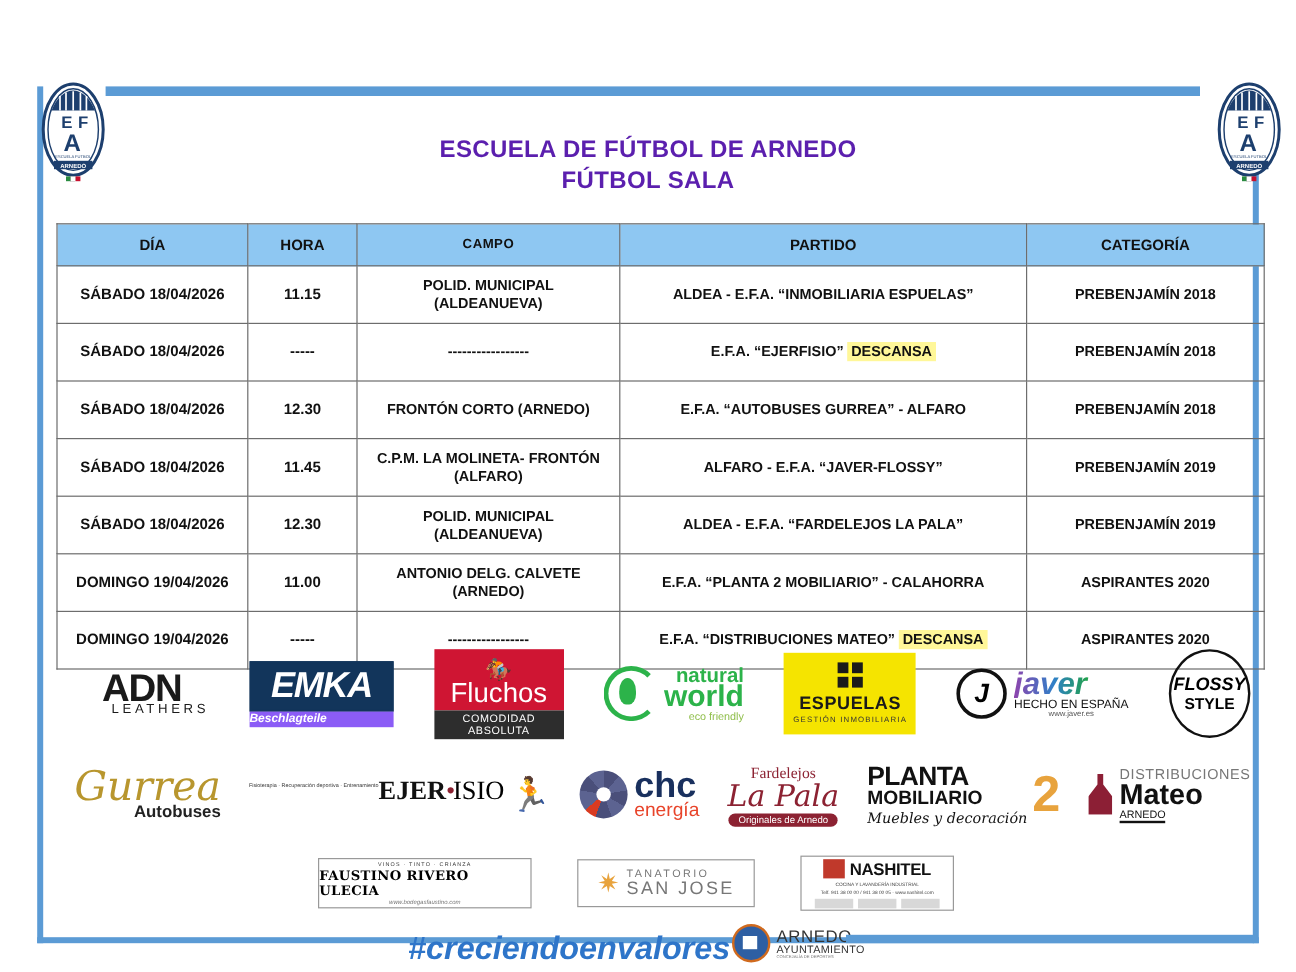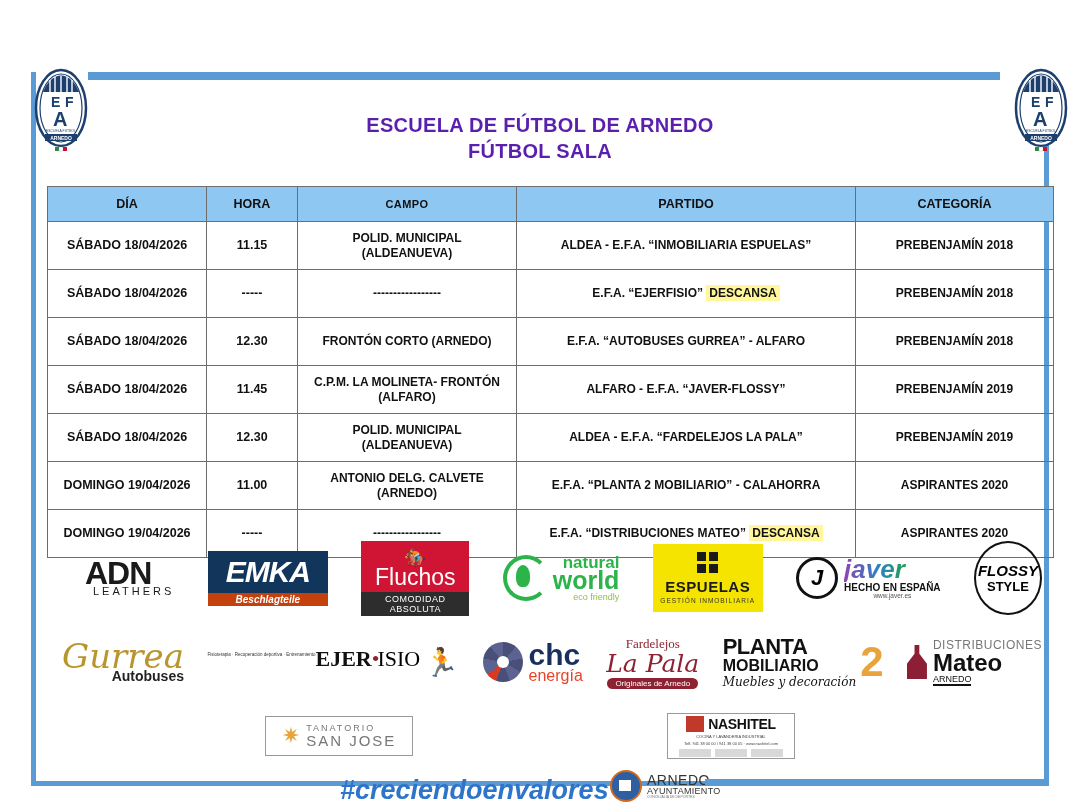--- a/index.html
+++ b/index.html
@@ -59,22 +59,22 @@
   #sprow3{left:265px;top:715px;width:530px;height:42px;}
   .logo{display:flex;align-items:center;justify-content:center;}
   
   .adn{flex-direction:column;color:#1a1a1a;}
   .adn .t{font-size:32px;font-weight:bold;letter-spacing:-1px;line-height:28px;}
   .adn .s{font-size:11px;letter-spacing:3px;margin-top:-2px;padding-left:31px;}
   
   .emka{flex-direction:column;}
   .emka .box{background:#12355b;color:#fff;font-size:30px;font-weight:bold;font-style:italic;
     padding:2px 16px;letter-spacing:-1px;border:2px solid #12355b;}
-  .emka .sub{background:#c2410c;color:#fff;font-size:10px;font-style:italic;font-weight:bold;
-    width:100%;text-align:center;padding:1px 0;box-sizing:border-box;}
+  .emka .sub{background:#8b5cf6;color:#fff;font-size:10px;font-style:italic;font-weight:bold;
+    width:100%;padding:1px 0;box-sizing:border-box;}
   
   .fluchos{flex-direction:column;width:108px;}
   .fluchos .red{background:#cf1533;width:100%;text-align:center;padding:10px 0 3px;}
   .fluchos .red .horse{font-size:18px;color:#fff;line-height:14px;}
   .fluchos .red .n{color:#fff;font-size:23px;line-height:24px;}
   .fluchos .blk{background:#2d2d2d;color:#fff;font-size:9px;width:100%;text-align:center;
     padding:2px 0;letter-spacing:.5px;}
   
   .nw{align-items:center;}
   .nw .leaf{width:38px;height:38px;border:4px solid #2cb34a;border-radius:50%;
@@ -94,21 +94,21 @@
   .esp .s{font-size:6.5px;color:#333;letter-spacing:1px;margin-top:2px;}
   
   .javer{align-items:center;}
   .javer .circ{width:36px;height:36px;border:3px solid #111;border-radius:50%;
     display:flex;align-items:center;justify-content:center;font-size:22px;font-weight:bold;
     font-style:italic;margin-right:6px;}
   .javer .txt{display:flex;flex-direction:column;line-height:1;}
   .javer .n{font-size:26px;font-weight:bold;font-style:italic;
     background:linear-gradient(90deg,#8e44ad 0%,#2f80c8 35%,#21a14b 65%,#d81f26 100%);
     -webkit-background-clip:text;background-clip:text;color:transparent;}
-  .javer .s{font-size:10px;font-weight:bold;color:#111;margin-top:1px;text-align:center;}
+  .javer .s{font-size:10px;font-weight:normal;color:#111;margin-top:1px;text-align:center;}
   .javer .w{font-size:6.5px;color:#555;text-align:center;}
   
   .flossy{width:64px;height:70px;border:2px solid #111;border-radius:50%;
     flex-direction:column;}
   .flossy .a{font-size:15px;font-weight:bold;font-style:italic;}
   .flossy .b{font-size:13px;font-weight:bold;}
   
   .gurrea{flex-direction:column;}
   .gurrea .n{font-size:34px;font-style:italic;color:#b8962e;line-height:32px;
     font-family:"DejaVu Serif",serif;}
@@ -422,20 +422,25 @@
     <span class="txt">
       <span class="a">DISTRIBUCIONES</span>
       <span class="b">Mateo</span>
       <span class="c">ARNEDO</span>
     </span>
   </div>
 </div>
 
 <div class="sponsor-row" id="sprow3">
 
+  <div class="logo boxed" id="faustino">
+    <span class="a">VINOS · TINTO · CRIANZA</span>
+    <span class="b">FAUSTINO RIVERO ULECIA</span>
+    <span class="c">www.bodegasfaustino.com</span>
+  </div>
 
   <div class="logo boxed" id="tanatorio">
     <span class="star">✷</span>
     <span class="txt">
       <span class="a">TANATORIO</span>
       <span class="b">SAN JOSE</span>
     </span>
   </div>
 
   <div class="logo boxed" id="nashitel">

